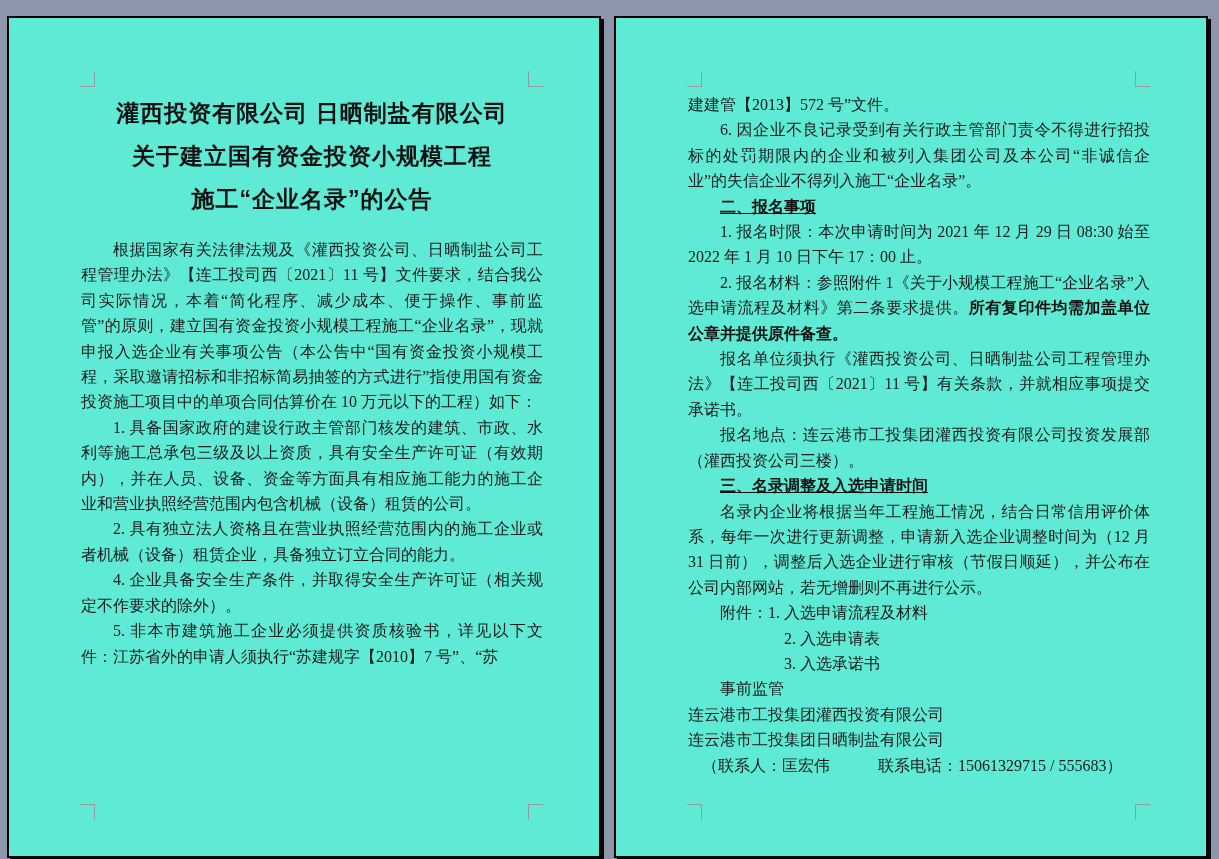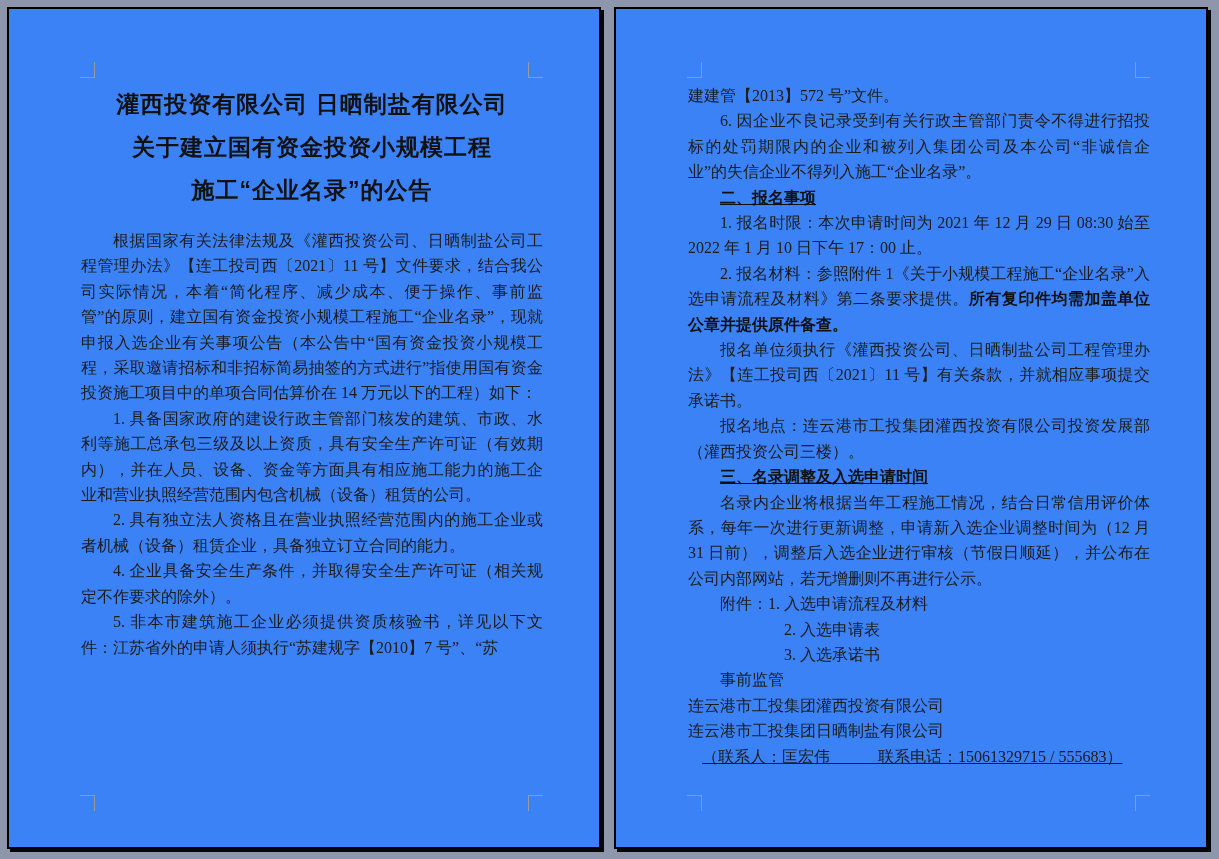--- a/index.html
+++ b/index.html
@@ -9,24 +9,24 @@
   body {
     width: 1219px;
     height: 859px;
     background: #8d96ab;
     overflow: hidden;
     position: relative;
     font-family: "Liberation Serif", serif;
   }
   .page {
     position: absolute;
-    top: 7px;
+    top: 16px;
     width: 590px;
     height: 838px;
-    background: #3b82f6;
+    background: #5eead4;
     border: 2px solid #000000;
     box-shadow: 3px 3px 0 #05050c;
   }
   .page-1 { left: 7px; }
   .page-2 { left: 614px; }
 
   
   .mark {
     position: absolute;
     width: 14px;
@@ -81,39 +81,39 @@
   }
   .bold-run {
     font-weight: bold;
     font-family: "Liberation Sans", sans-serif;
     color: #111111;
   }
   .attach-first { margin: 0; text-indent: 32px; }
   .attach-item  { margin: 0; padding-left: 96px; }
   .closing      { margin: 0; text-indent: 32px; }
   .sign-line    { margin: 0; padding-right: 90px; white-space: nowrap; }
-  .contact-line { margin: 0; text-indent: 14px; white-space: nowrap; text-decoration: underline; }
+  .contact-line { margin: 0; text-indent: 14px; white-space: nowrap; }
 </style>
 </head>
 <body>
 
 <div class="page page-1">
   <div class="mark mark-tl"></div>
   <div class="mark mark-tr"></div>
   <div class="mark mark-bl"></div>
   <div class="mark mark-br"></div>
 
   <div class="content">
     <div class="doc-title">
       <div>灌西投资有限公司 日晒制盐有限公司</div>
       <div>关于建立国有资金投资小规模工程</div>
       <div>施工“企业名录”的公告</div>
     </div>
 
-    <p class="para">根据国家有关法律法规及《灌西投资公司、日晒制盐公司工程管理办法》【连工投司西〔2021〕11 号】文件要求，结合我公司实际情况，本着“简化程序、减少成本、便于操作、事前监管”的原则，建立国有资金投资小规模工程施工“企业名录”，现就申报入选企业有关事项公告（本公告中“国有资金投资小规模工程，采取邀请招标和非招标简易抽签的方式进行”指使用国有资金投资施工项目中的单项合同估算价在 14 万元以下的工程）如下：</p>
+    <p class="para">根据国家有关法律法规及《灌西投资公司、日晒制盐公司工程管理办法》【连工投司西〔2021〕11 号】文件要求，结合我公司实际情况，本着“简化程序、减少成本、便于操作、事前监管”的原则，建立国有资金投资小规模工程施工“企业名录”，现就申报入选企业有关事项公告（本公告中“国有资金投资小规模工程，采取邀请招标和非招标简易抽签的方式进行”指使用国有资金投资施工项目中的单项合同估算价在 10 万元以下的工程）如下：</p>
 
 
     <p class="para">1. 具备国家政府的建设行政主管部门核发的建筑、市政、水利等施工总承包三级及以上资质，具有安全生产许可证（有效期内），并在人员、设备、资金等方面具有相应施工能力的施工企业和营业执照经营范围内包含机械（设备）租赁的公司。</p>
     <p class="para">2. 具有独立法人资格且在营业执照经营范围内的施工企业或者机械（设备）租赁企业，具备独立订立合同的能力。</p>
     <p class="para">4. 企业具备安全生产条件，并取得安全生产许可证（相关规定不作要求的除外）。</p>
     <p class="para">5. 非本市建筑施工企业必须提供资质核验书，详见以下文件：江苏省外的申请人须执行“苏建规字【2010】7 号”、“苏</p>
   </div>
 </div>
 
 <div class="page page-2">

